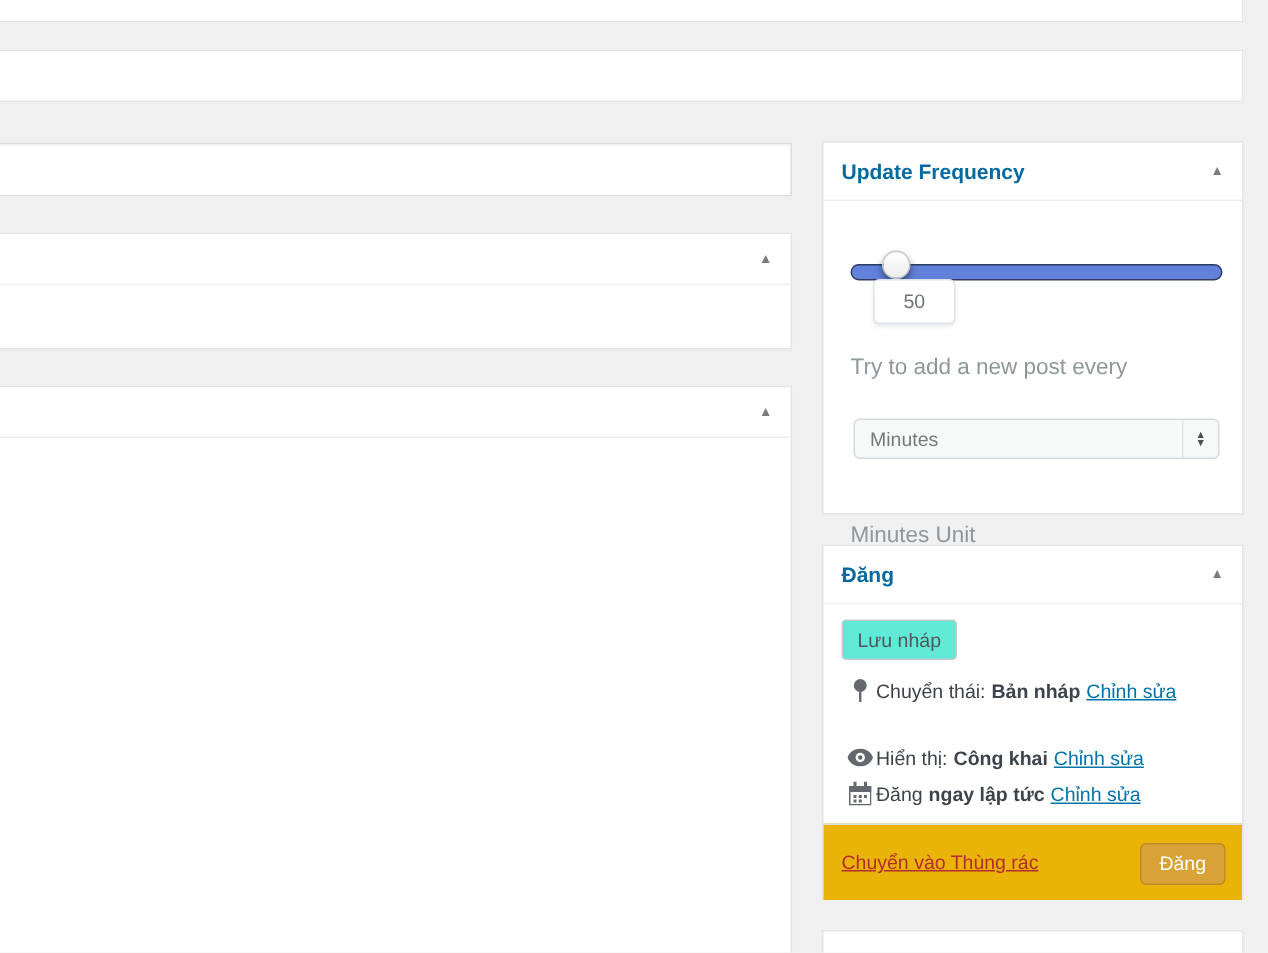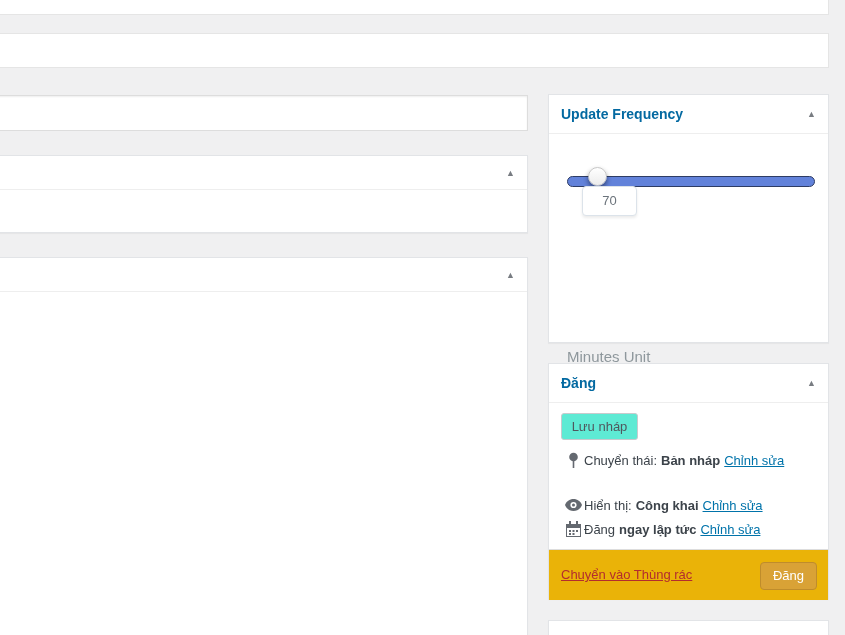--- a/index.html
+++ b/index.html
@@ -121,24 +121,32 @@
   <div class="panel-header">
     <span class="toggle">▲</span>
   </div>
 </div>
 
 <div class="box bordered" id="uf-panel">
   <div class="panel-header">
     <span class="panel-title">Update Frequency</span>
     <span class="toggle">▲</span>
   </div>
+  <div class="uf-label" id="uf-slider-label">Try to add a new post every</div>
   <div id="uf-track"></div>
   <div id="uf-handle"></div>
-  <div id="uf-tooltip">70</div>
+  <div id="uf-tooltip">50</div>
   <div class="uf-label" id="uf-unit-label">Minutes Unit</div>
+  <div id="uf-select">
+    <span id="uf-select-value">Minutes</span>
+    <span id="uf-spinner">
+      <span>▲</span>
+      <span>▼</span>
+    </span>
+  </div>
 </div>
 
 <div class="box bordered" id="publish-panel">
   <div class="panel-header">
     <span class="panel-title">Đăng</span>
     <span class="toggle">▲</span>
   </div>
 
   <div id="save-draft-btn">Lưu nháp</div>
 

